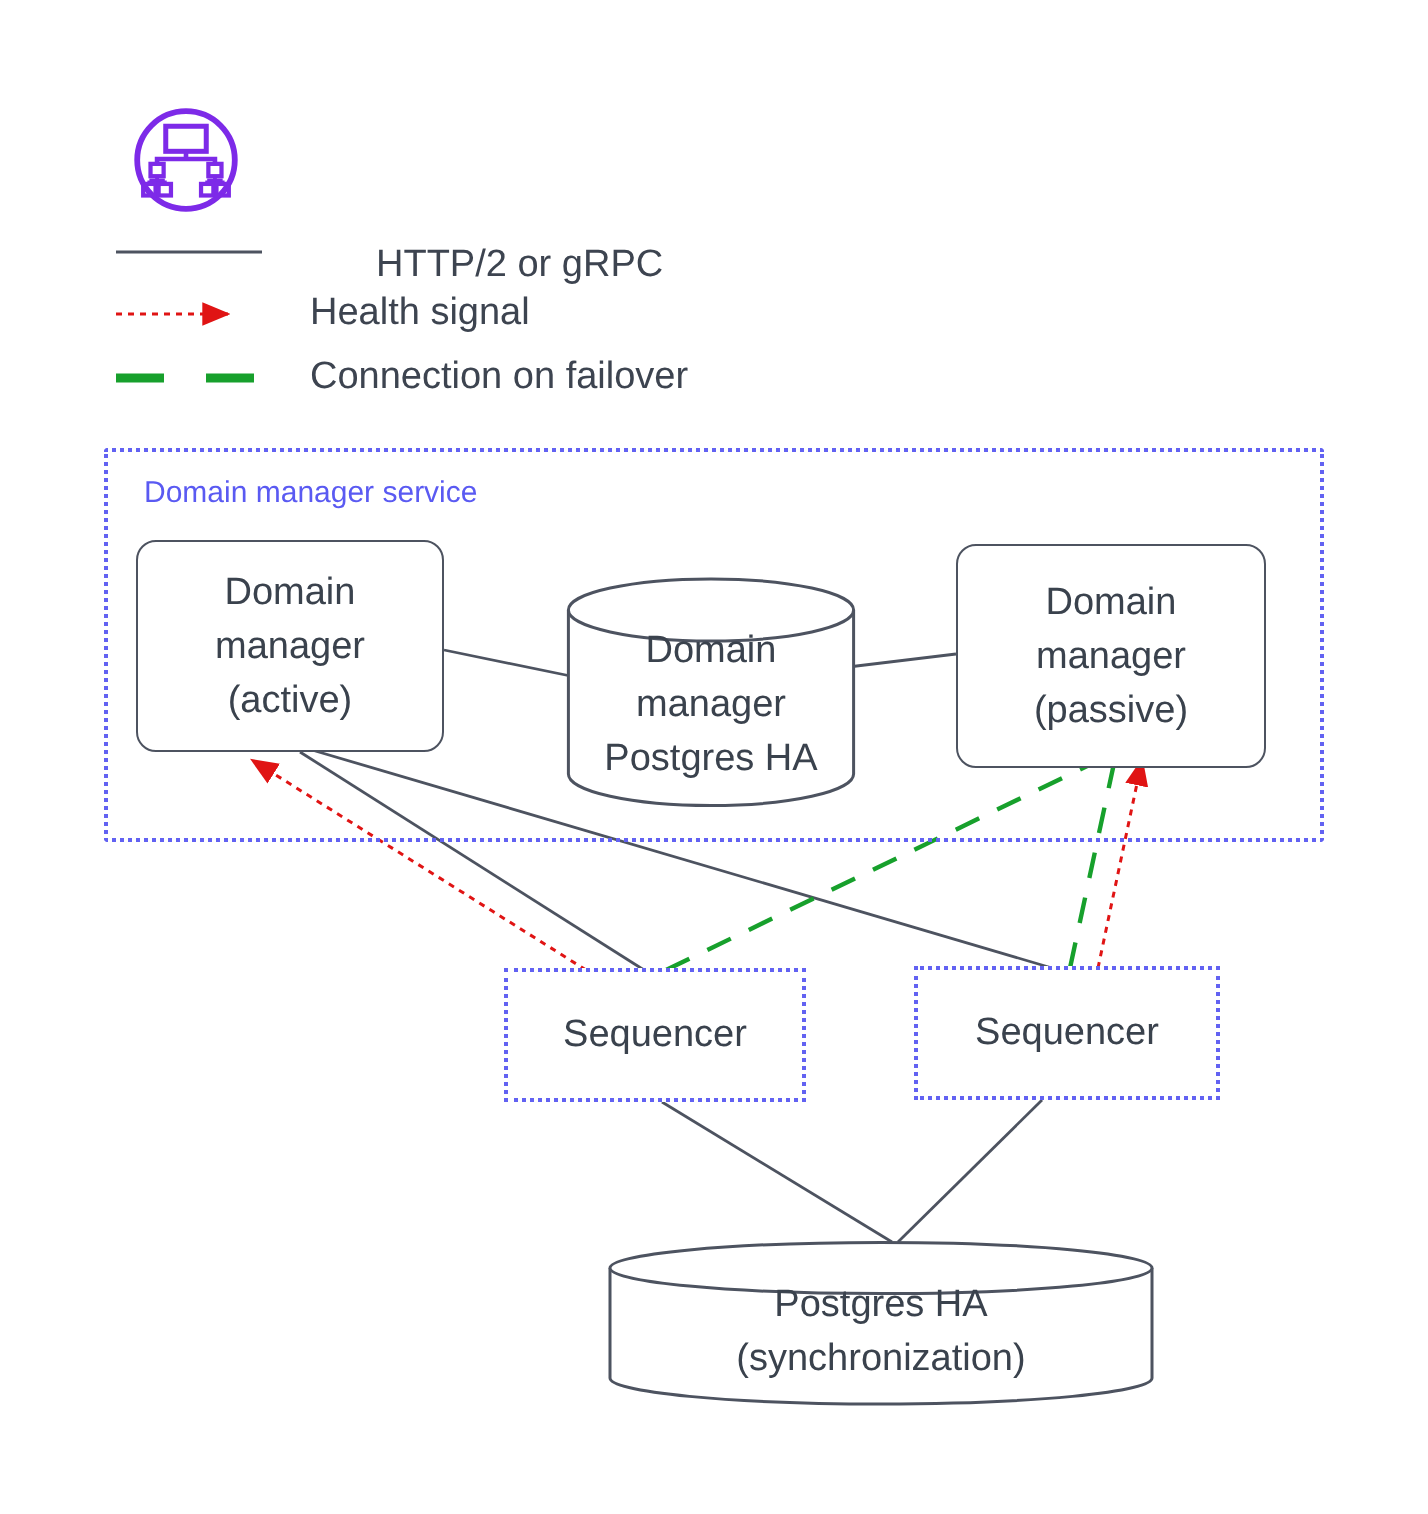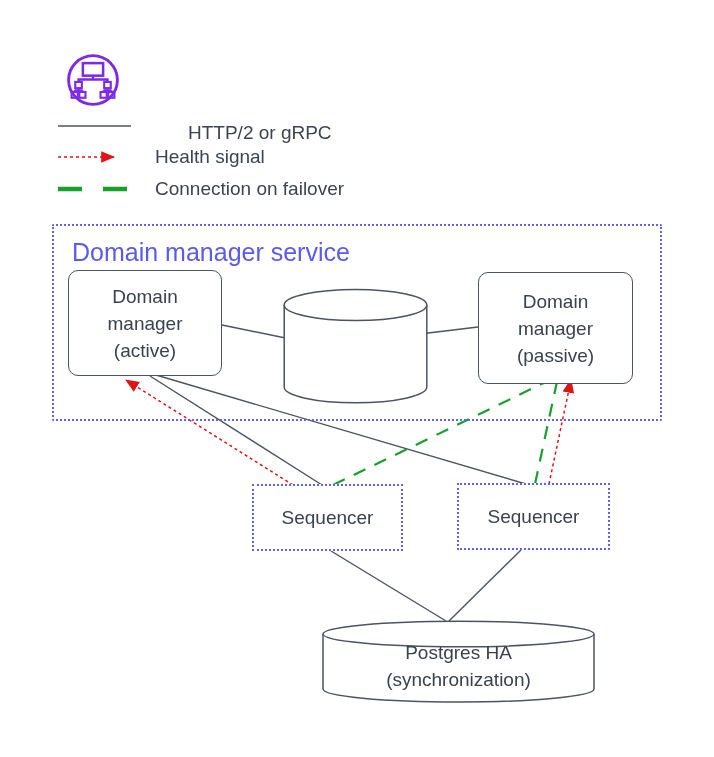--- a/index.html
+++ b/index.html
@@ -50,21 +50,21 @@
     z-index: 2;
     border: 2px dotted #6262f2;
     border-radius: 2px;
     box-sizing: border-box;
     background: transparent;
   }
   .container-title {
     position: absolute;
     z-index: 2;
     color: #5a5af2;
-    font-size: 25px;
+    font-size: 15px;
     white-space: nowrap;
   }
   .seq-node {
     position: absolute;
     z-index: 3;
     background: #ffffff;
     border: 2px dotted #6262f2;
     display: flex;
     align-items: center;
     justify-content: center;
@@ -147,34 +147,35 @@
 
   <div class="node" style="left:68px; top:270px; width:154px; height:106px;">
     <span class="node-label">Domain manager (active)</span>
   </div>
 
   <div class="cyl" style="left:283px; top:288px; width:145px; height:117px;">
     <svg width="145" height="117" viewBox="0 0 145 117">
       <path d="M1.2,17 L1.2,99 A71.3 15.8 0 0 0 143.8,99 L143.8,17" fill="#ffffff" stroke="#4d5360" stroke-width="1.5"></path>
       <ellipse cx="72.5" cy="17" rx="71.3" ry="15.5" fill="#ffffff" stroke="#4d5360" stroke-width="1.5"></ellipse>
     </svg>
+    <div class="cyl-label" style="top:24px;">Domain manager Postgres HA</div>
   </div>
 
   <div class="node" style="left:478px; top:272px; width:155px; height:112px;">
     <span class="node-label">Domain manager (passive)</span>
   </div>
 
   <div class="seq-node" style="left:252px; top:484px; width:151px; height:67px;">
     <span>Sequencer</span>
   </div>
   <div class="seq-node" style="left:457px; top:483px; width:153px; height:67px;">
     <span>Sequencer</span>
   </div>
 
-  <div class="cyl" style="left:322px; top:620px; width:273px; height:84px;">
+  <div class="cyl" style="left:304px; top:620px; width:273px; height:84px;">
     <svg width="273" height="84" viewBox="0 0 273 84">
       <path d="M1,14 L1,69 A135.5 13 0 0 0 272,69 L272,14" fill="#ffffff" stroke="#4d5360" stroke-width="1.5"></path>
       <ellipse cx="136.5" cy="14" rx="135.5" ry="12.8" fill="#ffffff" stroke="#4d5360" stroke-width="1.5"></ellipse>
     </svg>
     <div class="cyl-label" style="top:19px; left:36px; right:36px;">Postgres HA (synchronization)</div>
   </div>
 
 </div>
 
 </body></html>

